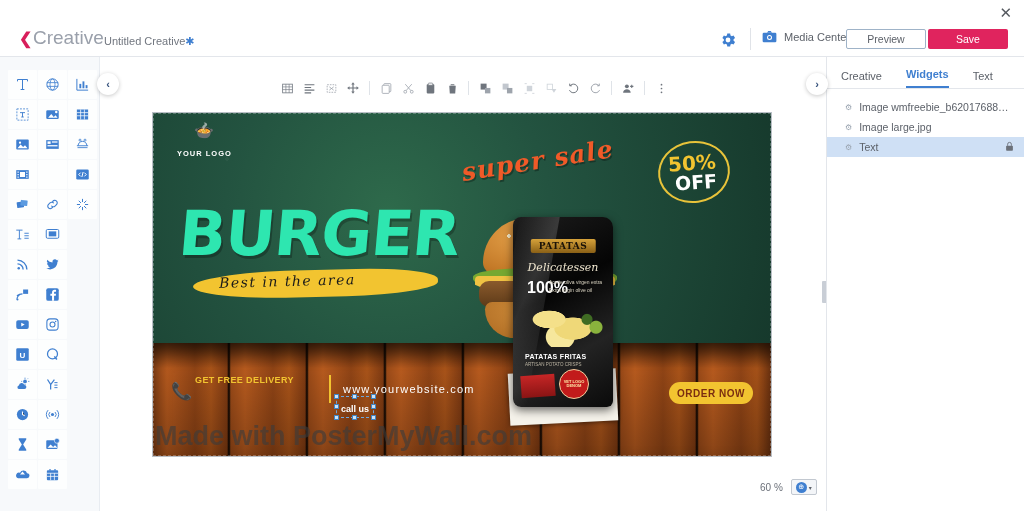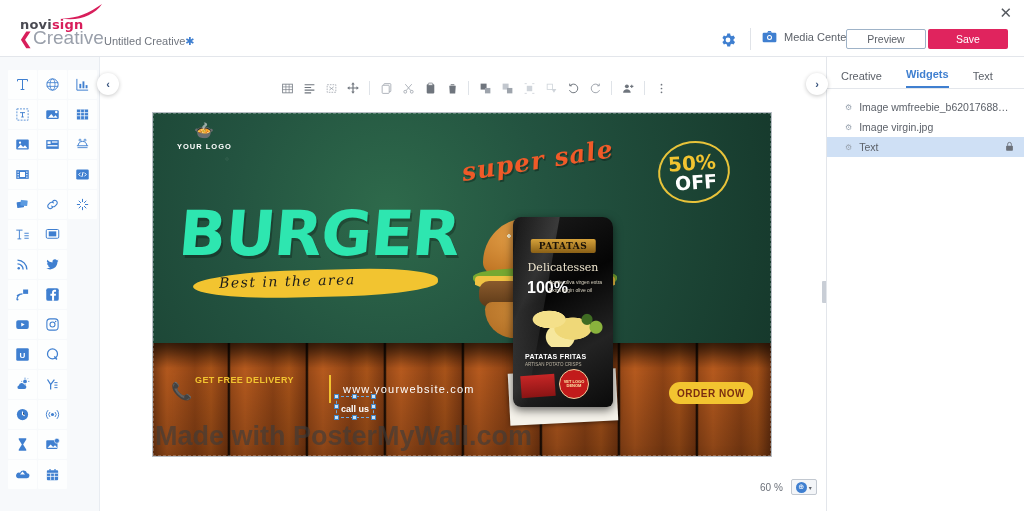--- a/index.html
+++ b/index.html
@@ -161,21 +161,21 @@
     box-shadow: inset 0 8px 18px rgba(0,0,0,.45);
   }
   .poster-wood::before{
     content:""; position:absolute; inset:0;
     background: linear-gradient(180deg, rgba(0,0,0,.5) 0%, rgba(0,0,0,0) 22%, rgba(0,0,0,.25) 100%);
   }
 
   .logo-badge { position: absolute; left: 24px; top: 10px; text-align: center; }
   .logo-badge .pot { font-size: 16px; color: #f2c430; line-height: 1; }
   .logo-badge .ylabel {
-    font-size: 7.5px; color: #fff; letter-spacing: 1px; margin-top: 3px;
+    font-size: 7.5px; color: #fff; letter-spacing: 1px; margin-top: 10px;
     font-weight: 700;
     text-align: right;
   }
 
   .burger-word {
     position: absolute; left: 26px; top: 90px;
     font-size: 62px; line-height: 1; font-weight: 700;
     font-family: "DejaVu Sans", sans-serif;
     color: #2ee6b0; letter-spacing: -1px;
     transform: skewX(-5deg);
@@ -277,21 +277,21 @@
   }
   .bag-brand {
     position: absolute; left: 50%; top: 22px; transform: translateX(-50%);
     background: linear-gradient(180deg,#d6a23a,#8a6016);
     color: #1a1207; font-size: 9px; font-weight: 700; letter-spacing: .5px;
     padding: 2px 8px; border-radius: 2px;
     font-family: "DejaVu Serif", serif;
   }
   .bag-delic {
     position: absolute; left: 50%; top: 44px; transform: translateX(-50%);
-    color: #efe6cf; font-size: 11px; 
+    color: #efe6cf; font-size: 11px; font-style: italic;
     font-family: "DejaVu Serif", serif; white-space: nowrap;
   }
   .bag-100 {
     position: absolute; left: 14px; top: 62px;
     color: #fff; font-size: 16px; font-weight: 700;
   }
   .bag-oil {
     position: absolute; left: 36px; top: 62px;
     color: #dcd6c4; font-size: 5px; line-height: 1.5; width: 58px;
   }
@@ -421,28 +421,20 @@
   .wlabel { flex: 1; overflow: hidden; white-space: nowrap; text-overflow: ellipsis; }
   .wlock { color: #6b7079; font-size: 9px; }
 </style>
 </head>
 <body>
 
 <div id="app">
 
   <div class="header">
 
-    <div class="logo-wrap">
-      <svg class="logo-swoosh" width="46" height="16" viewBox="0 0 46 16">
-        <path d="M2 14 C 14 16, 30 10, 44 0 C 36 12, 18 18, 2 14 Z" fill="#d81e5b"></path>
-      </svg>
-      <div class="logo-text">
-        <span class="logo-novi">novi</span><span class="logo-sign">sign</span>
-      </div>
-    </div>
 
     <div class="back-chev">❮</div>
     <div class="creative-word">Creative</div>
     <div class="doc-title">
       <span>Untitled Creative</span><span class="doc-star">✱</span>
     </div>
 
     <div class="close-x">✕</div>
 
     <svg class="hdr-gear" viewBox="0 0 24 24">
@@ -893,21 +885,21 @@
       <div class="rtab">Text</div>
     </div>
 
     <div class="wlist">
       <div class="witem">
         <span class="wgrip">⚙</span>
         <span class="wlabel">Image wmfreebie_b62017688b4ab56…</span>
       </div>
       <div class="witem">
         <span class="wgrip">⚙</span>
-        <span class="wlabel">Image virgin.jpg</span>
+        <span class="wlabel">Image large.jpg</span>
       </div>
       <div class="witem selected">
         <span class="wgrip">⚙</span>
         <span class="wlabel">Text</span>
         <span class="wlock">
           <svg width="9" height="11" viewBox="0 0 24 28">
             <path fill="none" stroke="#6b7079" stroke-width="2.4" d="M7 12V8a5 5 0 0 1 10 0v4"></path>
             <rect x="3" y="12" width="18" height="13" rx="2" fill="#6b7079"></rect>
           </svg>
         </span>

